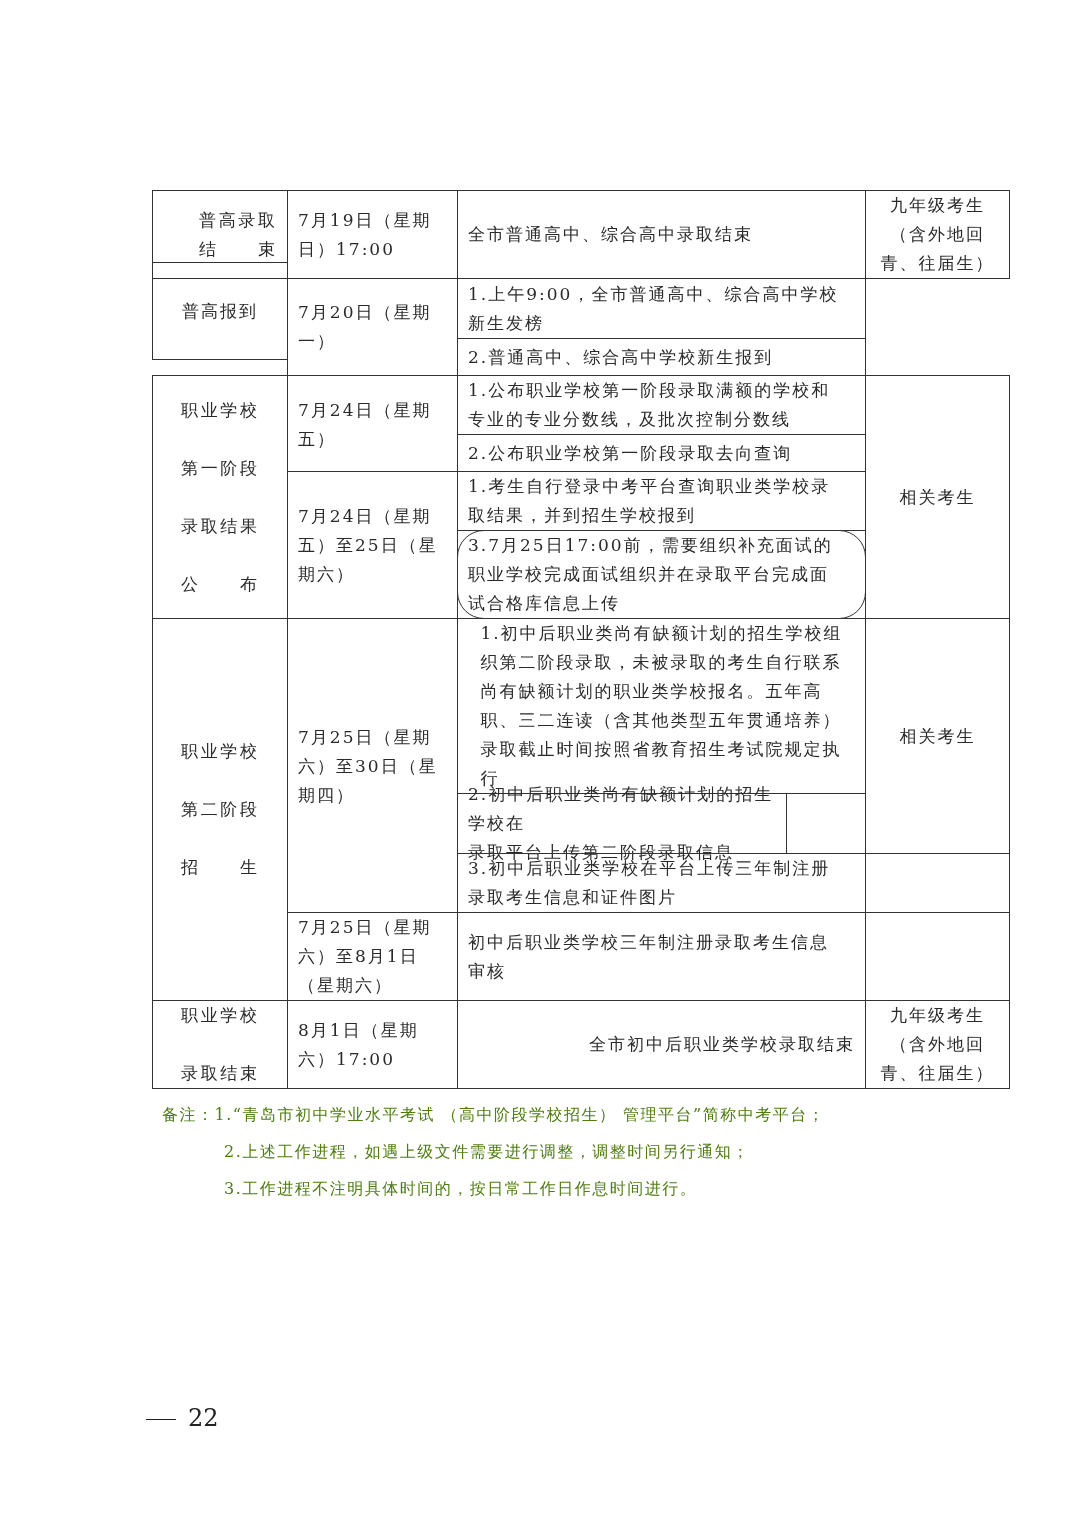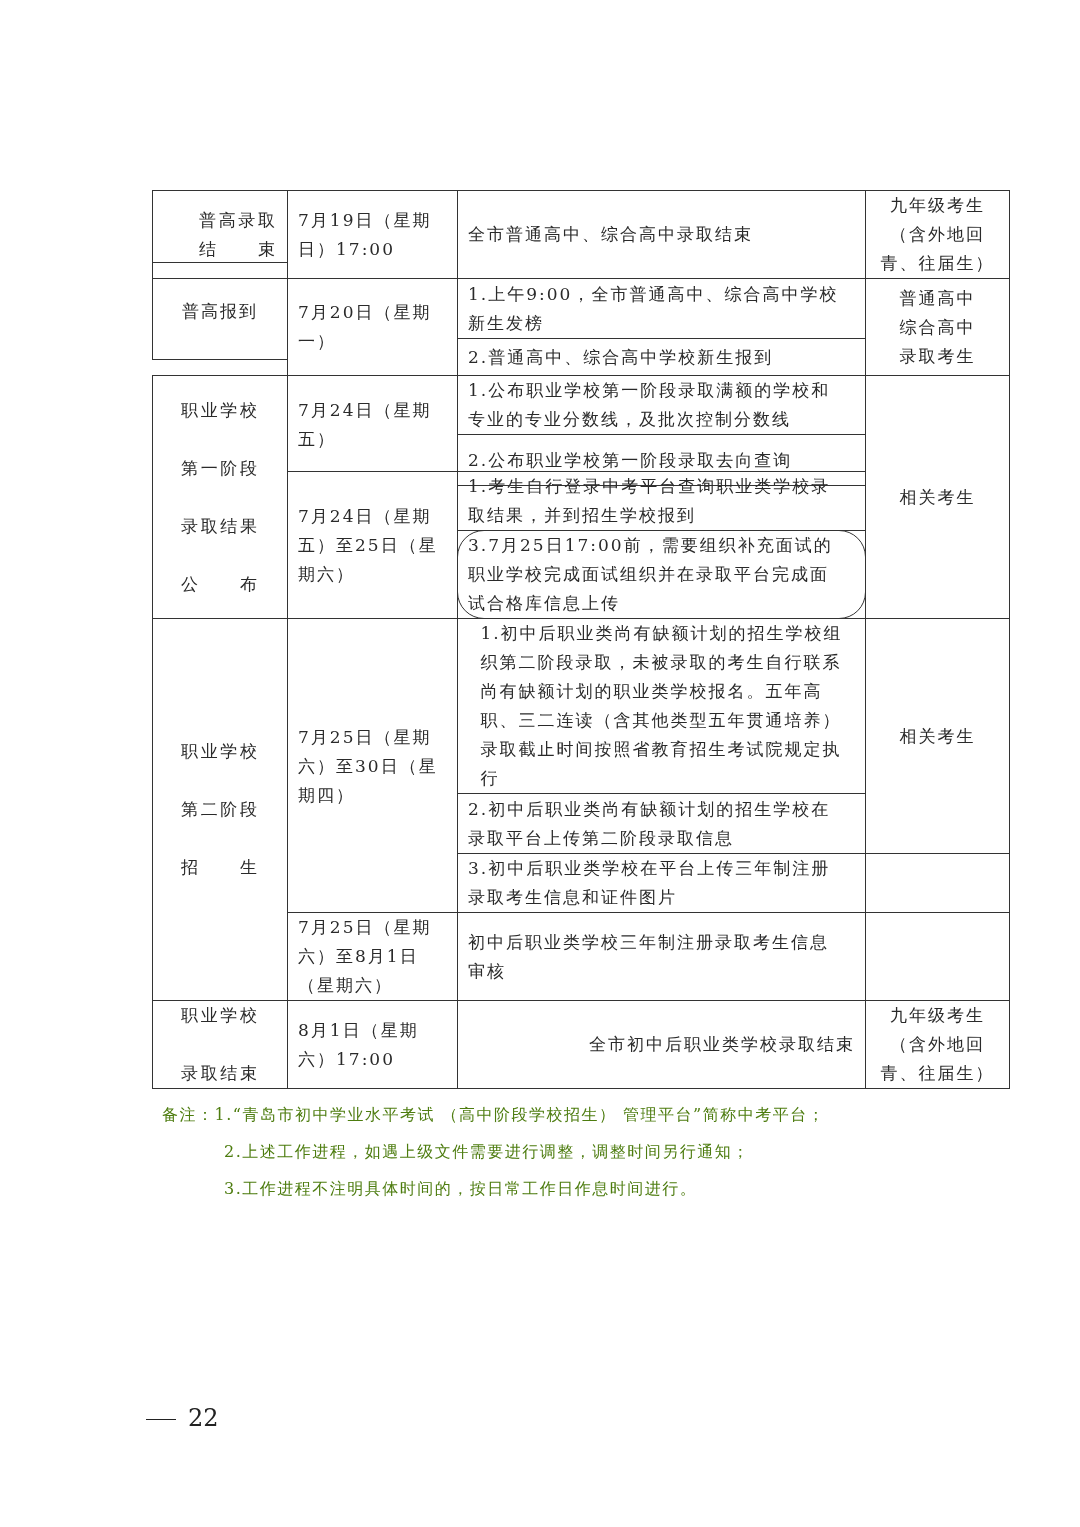--- a/index.html
+++ b/index.html
@@ -65,43 +65,38 @@
     <span class="txt">7月20日（星期
 一）</span>
   </div>
   <div class="cell left" style="left:457px;top:278px;width:409px;height:61px;">
     <span class="txt">1.上午9:00，全市普通高中、综合高中学校
 新生发榜</span>
   </div>
   <div class="cell left" style="left:457px;top:338px;width:409px;height:38px;text-align:center;">
     <span class="txt">2.普通高中、综合高中学校新生报到</span>
   </div>
-  <div class="cell center" style="left:865px;top:278px;width:145px;height:98px;padding:0 4px;">
-    <span class="txt">普通高中
-综合高中
-录取考生</span>
-  </div>
 
   <div class="cell center stage" style="left:152px;top:375px;width:136px;height:244px;">
     <span class="txt">
       <span class="line">职业学校</span>
       <span class="line">第一阶段</span>
       <span class="line">录取结果</span>
       <span class="line">公　　布</span>
     </span>
   </div>
   <div class="cell left" style="left:287px;top:375px;width:171px;height:97px;align-items:flex-start;padding-top:20px;">
     <span class="txt">7月24日（星期
 五）</span>
   </div>
   <div class="cell left" style="left:457px;top:375px;width:409px;height:60px;">
     <span class="txt">1.公布职业学校第一阶段录取满额的学校和
 专业的专业分数线，及批次控制分数线</span>
   </div>
-  <div class="cell left" style="left:457px;top:434px;width:409px;height:52px;text-align:center;">
+  <div class="cell left" style="left:457px;top:434px;width:409px;height:38px;text-align:center;">
     <span class="txt">2.公布职业学校第一阶段录取去向查询</span>
   </div>
   <div class="cell left" style="left:287px;top:471px;width:171px;height:148px;">
     <span class="txt">7月24日（星期
 五）至25日（星
 期六）</span>
   </div>
   <div class="cell left" style="left:457px;top:471px;width:409px;height:60px;">
     <span class="txt">1.考生自行登录中考平台查询职业类学校录
 取结果，并到招生学校报到</span>
@@ -128,21 +123,21 @@
 期四）</span>
   </div>
   <div class="cell left" style="left:457px;top:618px;width:409px;height:176px;justify-content:center;">
     <span class="txt">1.初中后职业类尚有缺额计划的招生学校组
 织第二阶段录取，未被录取的考生自行联系
 尚有缺额计划的职业类学校报名。五年高
 职、三二连读（含其他类型五年贯通培养）
 录取截止时间按照省教育招生考试院规定执
 行</span>
   </div>
-  <div class="cell left" style="left:457px;top:793px;width:409px;height:61px;align-items:center;">
+  <div class="cell left" style="left:457px;top:793px;width:330px;height:61px;align-items:center;">
     <span class="txt">2.初中后职业类尚有缺额计划的招生学校在
 录取平台上传第二阶段录取信息</span>
   </div>
   <div class="cell left" style="left:457px;top:853px;width:409px;height:60px;">
     <span class="txt">3.初中后职业类学校在平台上传三年制注册
 录取考生信息和证件图片</span>
   </div>
   <div class="cell left" style="left:287px;top:912px;width:171px;height:89px;">
     <span class="txt">7月25日（星期
 六）至8月1日

